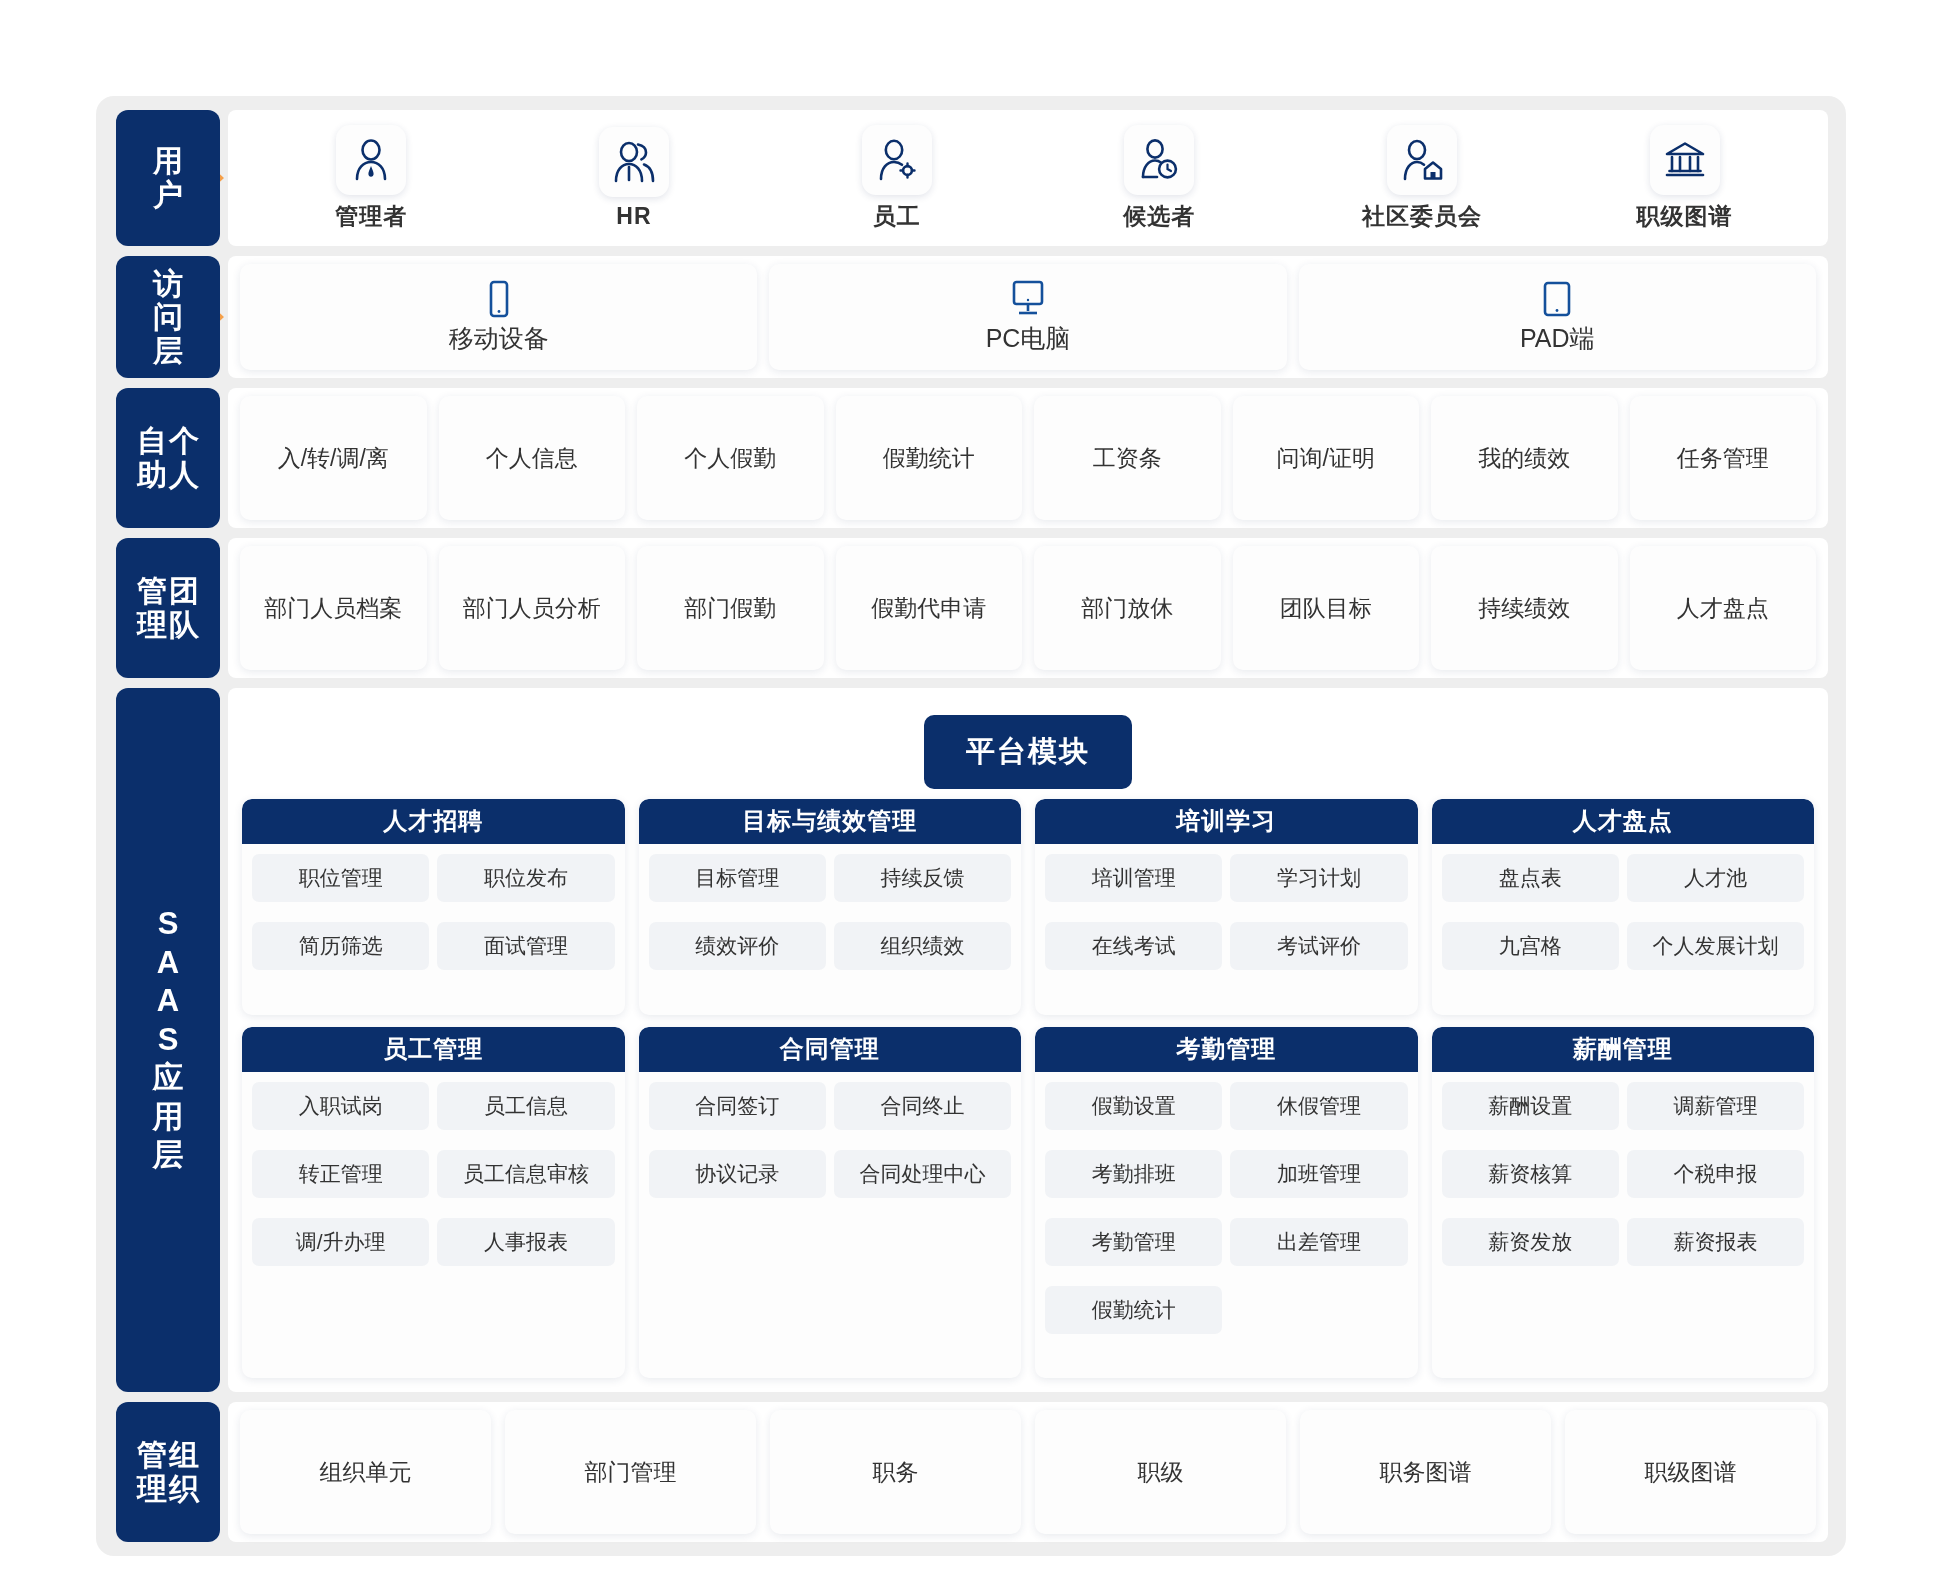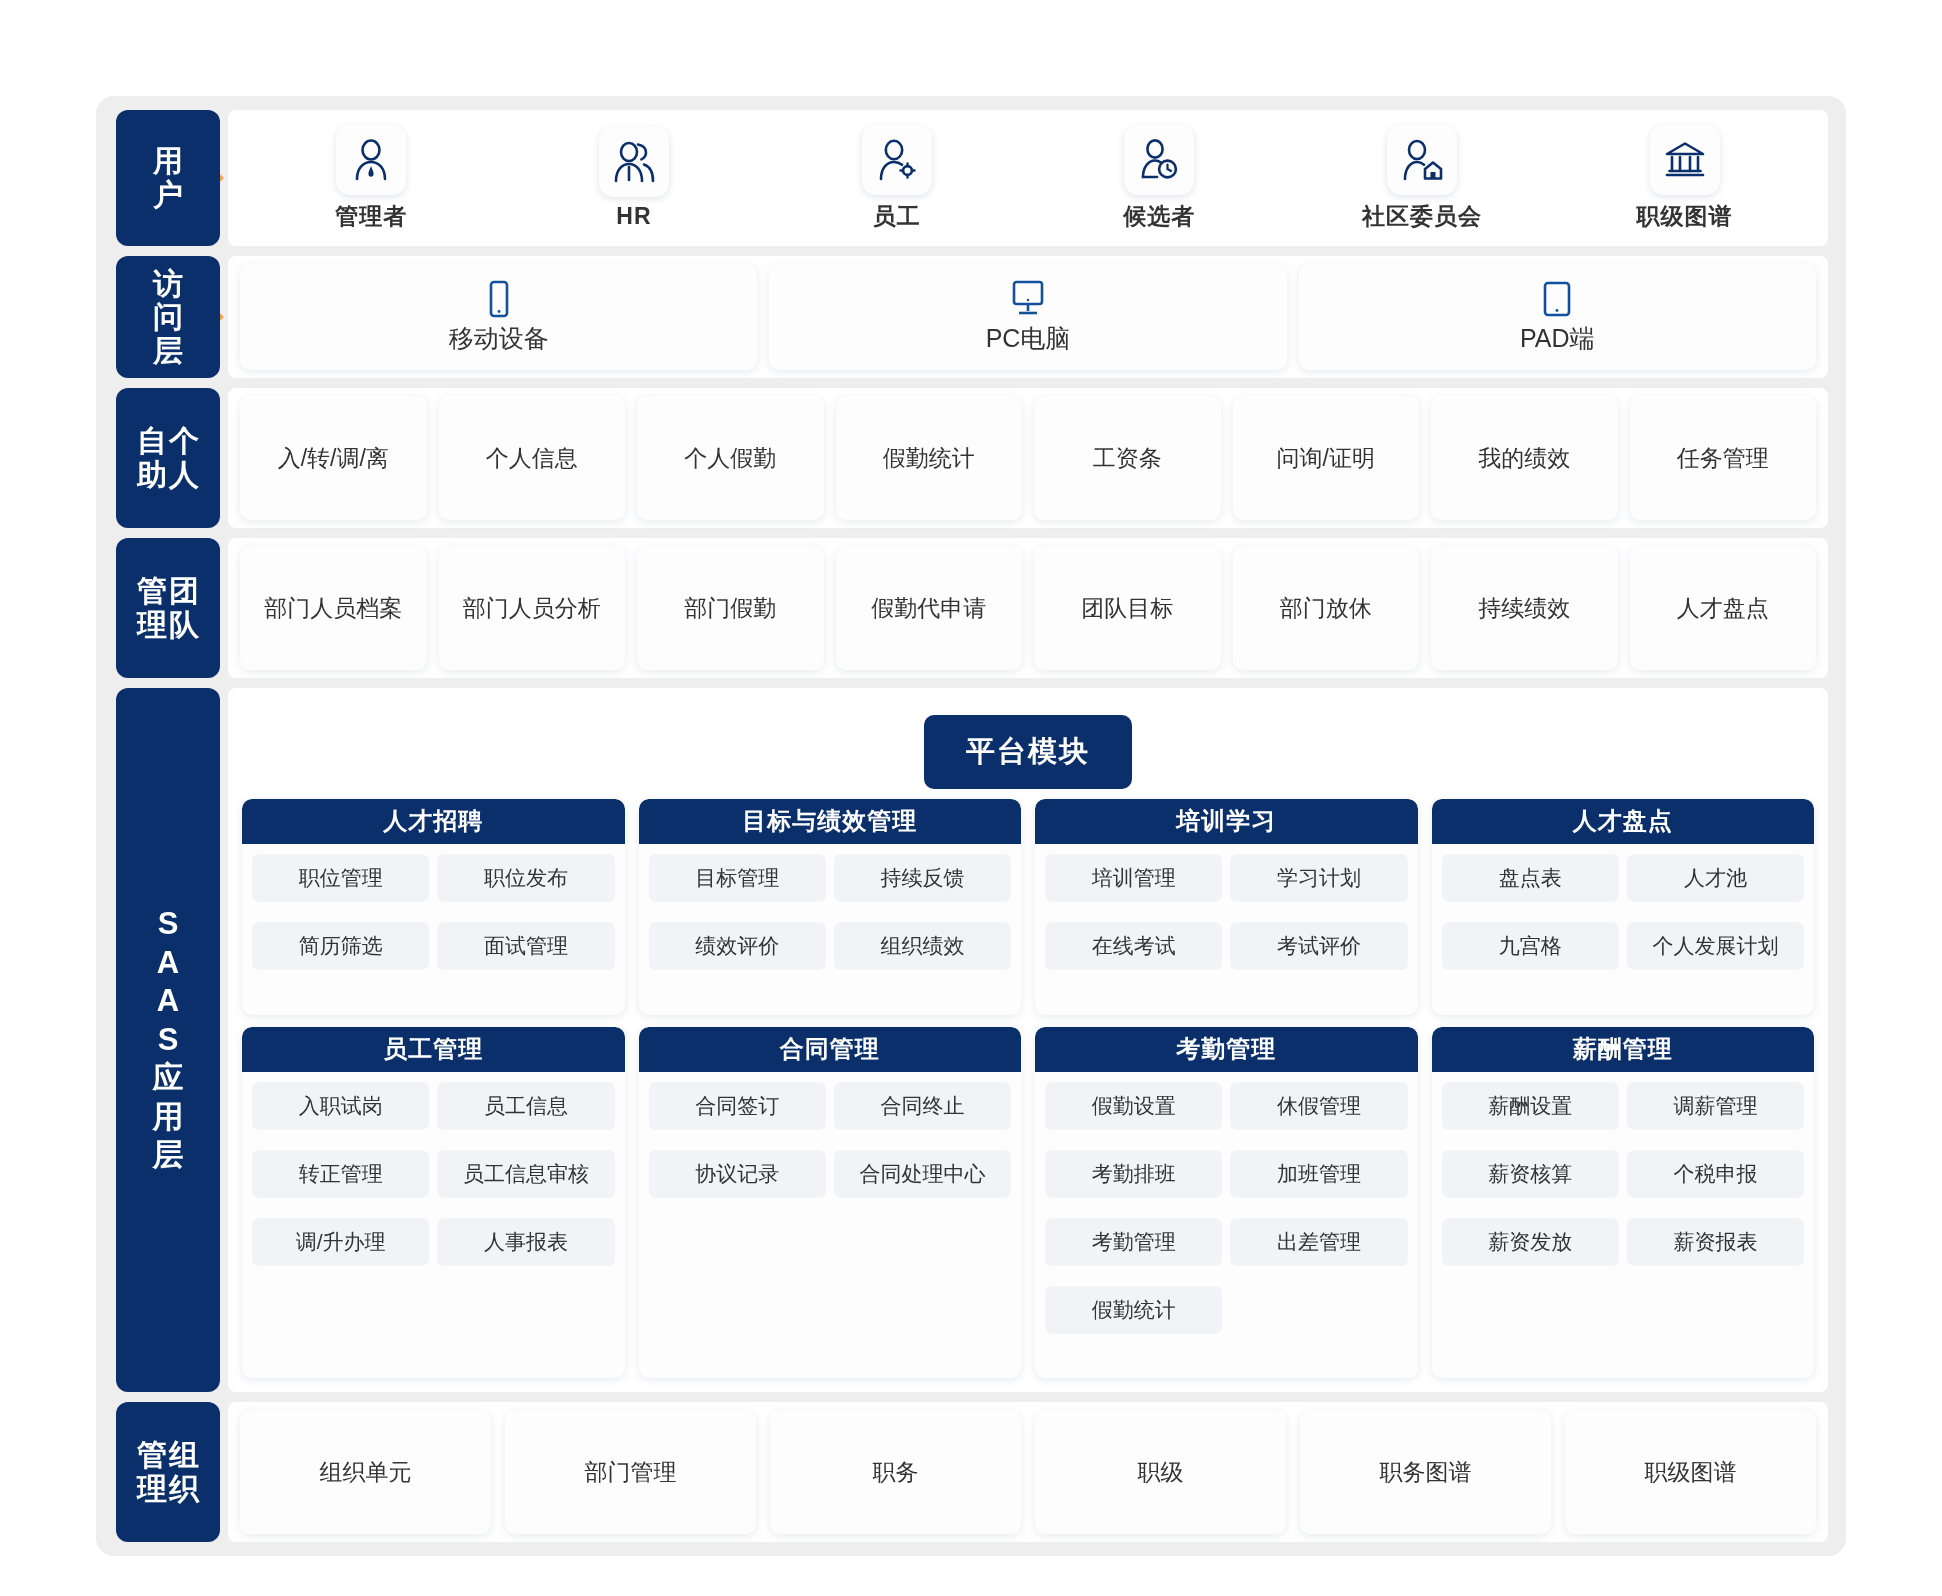--- a/index.html
+++ b/index.html
@@ -429,22 +429,22 @@
           </div>
         </div>
       </div>
       <div class="arrow"></div>
       <div class="panel">
         <div class="cells-grid">
           <div class="cell">部门人员档案</div>
           <div class="cell">部门人员分析</div>
           <div class="cell">部门假勤</div>
           <div class="cell">假勤代申请</div>
+          <div class="cell">部门放休</div>
           <div class="cell">团队目标</div>
-          <div class="cell">部门放休</div>
           <div class="cell">持续绩效</div>
           <div class="cell">人才盘点</div>
         </div>
       </div>
     </div>
 
     <div class="row row-saas">
       <div class="side-chip saas">
         <div class="vtext">
           <div class="vcol">

